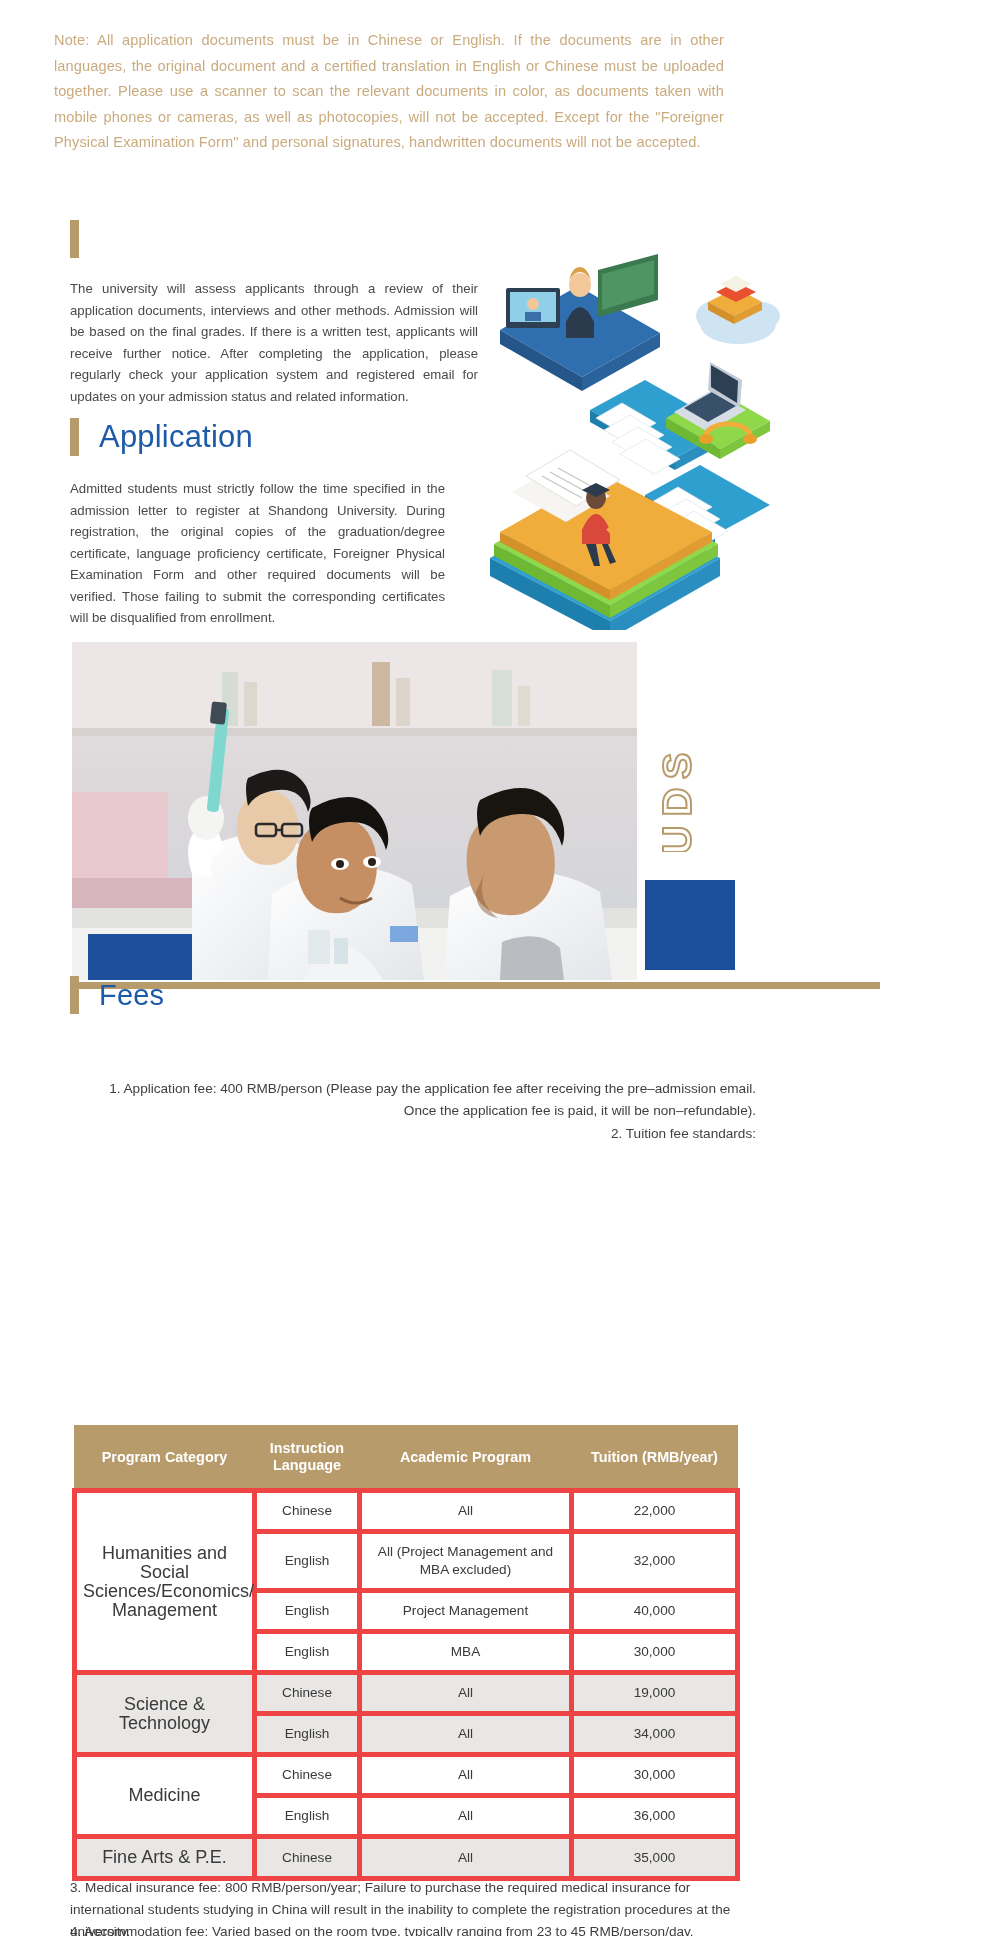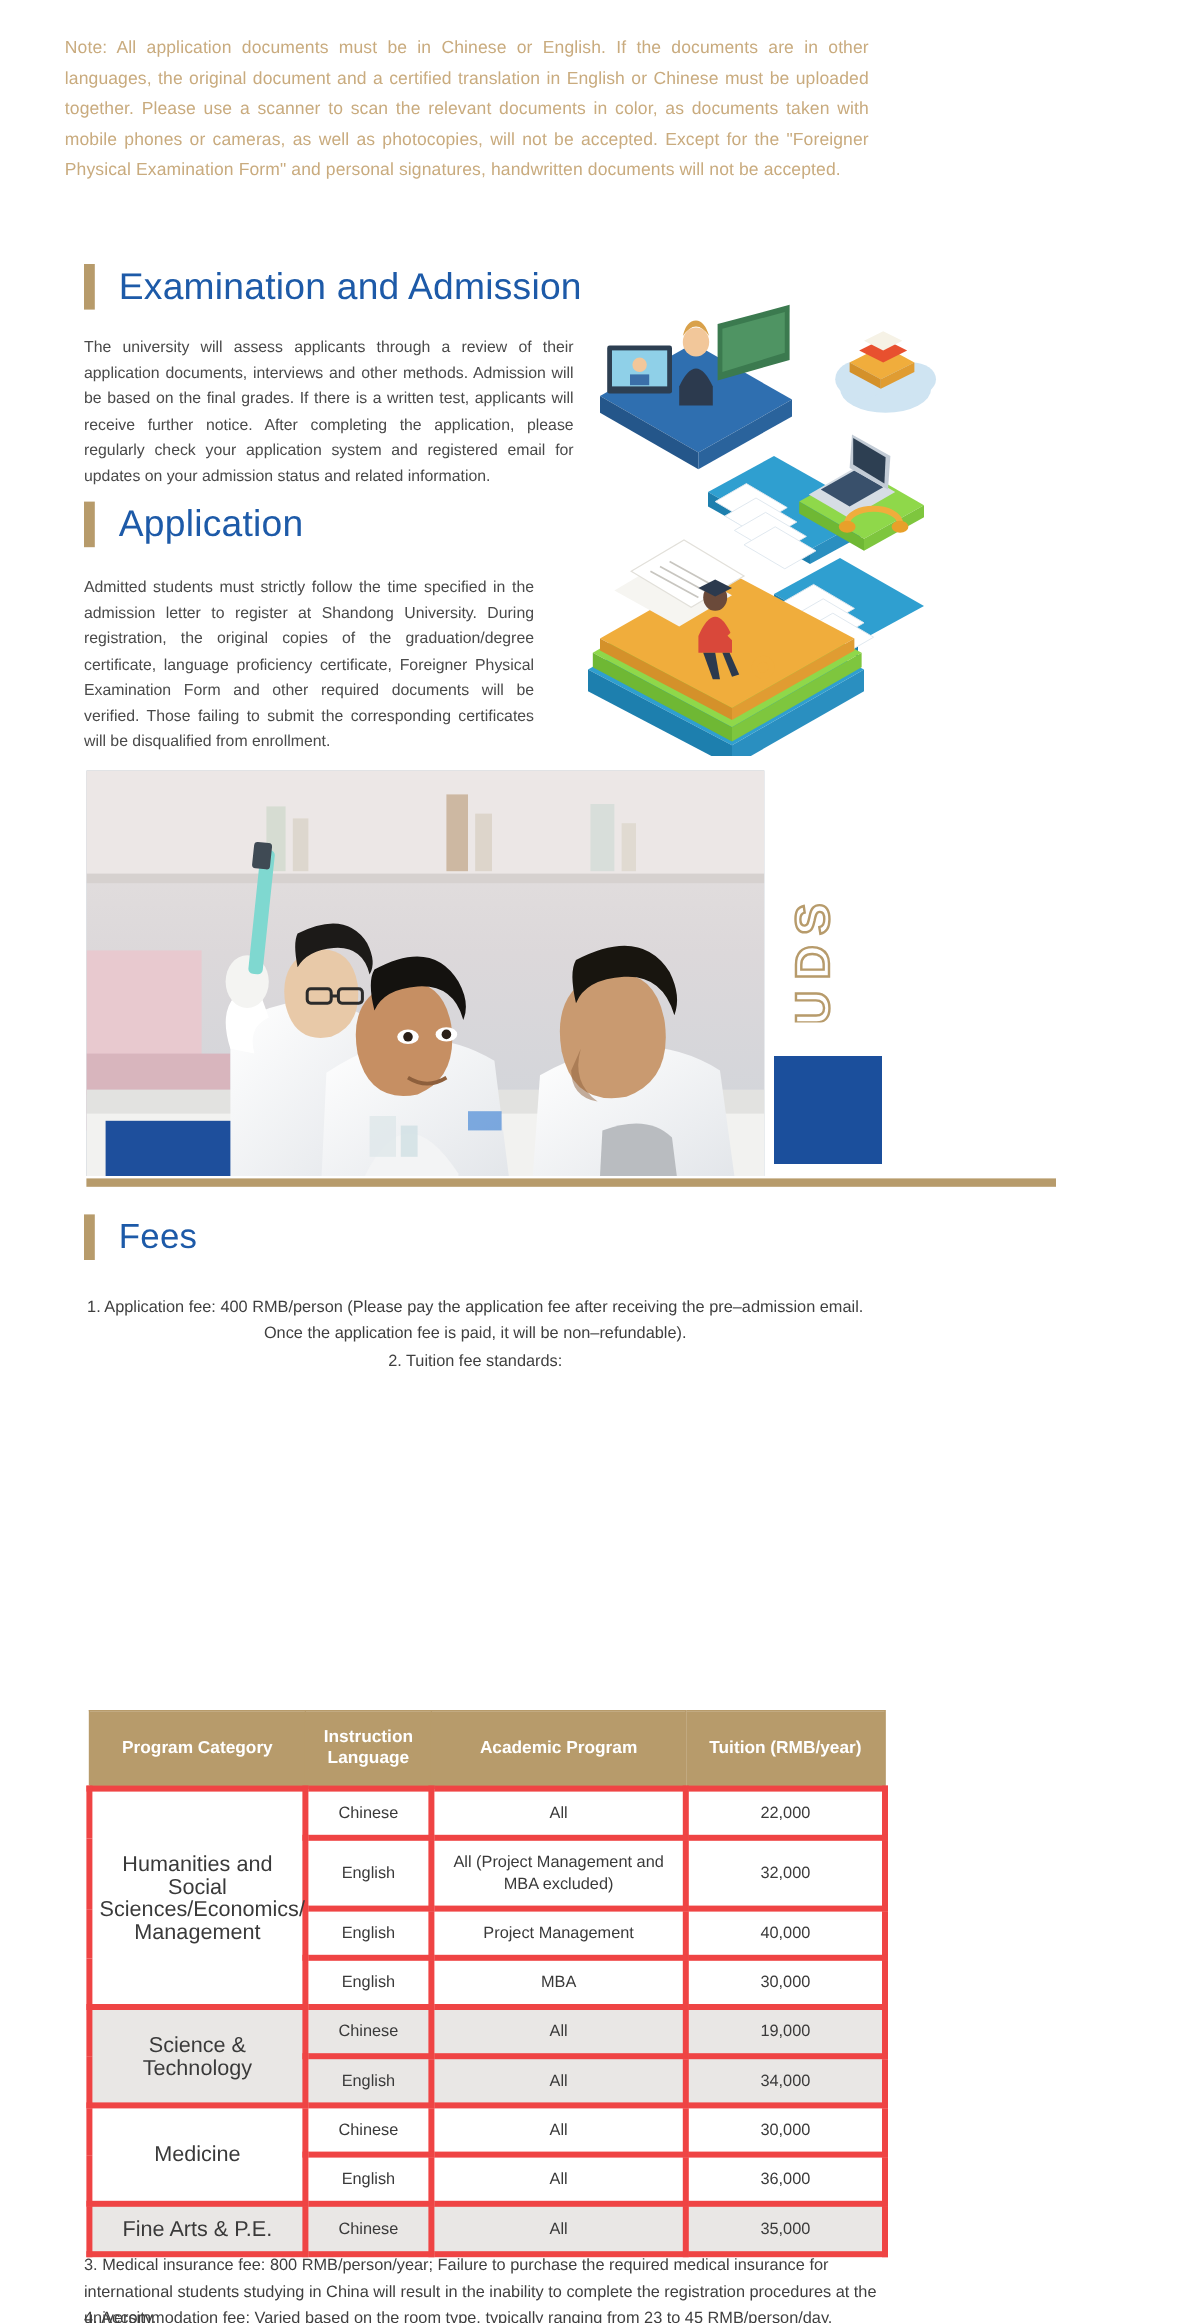--- a/index.html
+++ b/index.html
@@ -106,26 +106,26 @@
     left: 645px;
     top: 880px;
     width: 90px;
     height: 90px;
     background: #1b4f9c;
   }
 
   
   .fee-note {
     position: absolute;
-    left: 56px;
+    left: 76px;
     width: 680px;
     color: #3f3f3f;
     font-size: 13.6px;
     line-height: 22px;
-    text-align: center;
+    text-align: right;
   }
 
   
   .fee-table-wrap {
     position: absolute;
     left: 72px;
     top: 1425px;
     width: 663px;
   }
   table.fees {
@@ -175,21 +175,20 @@
 <body>
 
 <div class="page">
 
   <div class="note-block">
     <div class="note-text">Note: All application documents must be in Chinese or English. If the documents are in other languages, the original document and a certified translation in English or Chinese must be uploaded together. Please use a scanner to scan the relevant documents in color, as documents taken with mobile phones or cameras, as well as photocopies, will not be accepted. Except for the "Foreigner Physical Examination Form" and personal signatures, handwritten documents will not be accepted.</div>
   </div>
 
   <div class="sec-head" style="left:70px; top:220px;">
     <div class="sec-bar"></div>
-    <div class="sec-title">Examination and Admission</div>
   </div>
   <div class="body-para" style="left:70px; top:278px; width:408px;">The university will assess applicants through a review of their application documents, interviews  and other methods. Admission will be based on the final grades. If there is a written test, applicants will receive further notice. After completing the application, please regularly check your application system and registered email for updates on your admission status and related information.</div>
 
   <div class="sec-head" style="left:70px; top:418px;">
     <div class="sec-bar"></div>
     <div class="sec-title">Application</div>
   </div>
   <div class="body-para" style="left:70px; top:478px; width:375px;">Admitted students must strictly follow the time specified in the admission letter to register at Shandong University. During registration, the original copies of the graduation/degree certificate, language proficiency certificate, Foreigner Physical Examination Form and other required documents will be verified. Those failing to submit the corresponding certificates will be disqualified from enrollment.</div>
 
   <div class="illus">
@@ -375,21 +374,21 @@
     <svg viewBox="0 0 92 130" xmlns="http://www.w3.org/2000/svg">
       <g fill="none" stroke="#b79b6b" stroke-width="2.6" font-family="Liberation Sans">
         <text x="46" y="44" transform="rotate(-90 46 44)" text-anchor="middle" font-size="40" font-weight="bold" fill="none" stroke="#b79b6b" stroke-width="2">S</text>
         <text x="46" y="80" transform="rotate(-90 46 80)" text-anchor="middle" font-size="40" font-weight="bold" fill="none" stroke="#b79b6b" stroke-width="2">D</text>
         <text x="46" y="118" transform="rotate(-90 46 118)" text-anchor="middle" font-size="40" font-weight="bold" fill="none" stroke="#b79b6b" stroke-width="2">U</text>
       </g>
     </svg>
   </div>
   <div class="blue-square"></div>
 
-  <div class="sec-head" style="left:70px; top:1012px;">
+  <div class="sec-head" style="left:70px; top:976px;">
     <div class="sec-bar"></div>
     <div class="sec-title small">Fees</div>
   </div>
 
   <div class="fee-note" style="top:1078px;">1. Application fee: 400 RMB/person (Please pay the application fee after receiving the pre–admission email. Once the application fee is paid, it will be non–refundable).</div>
   <div class="fee-note" style="top:1123px;">2. Tuition fee standards:</div>
 
   <div class="fee-table-wrap">
     <table class="fees">
       <colgroup>

